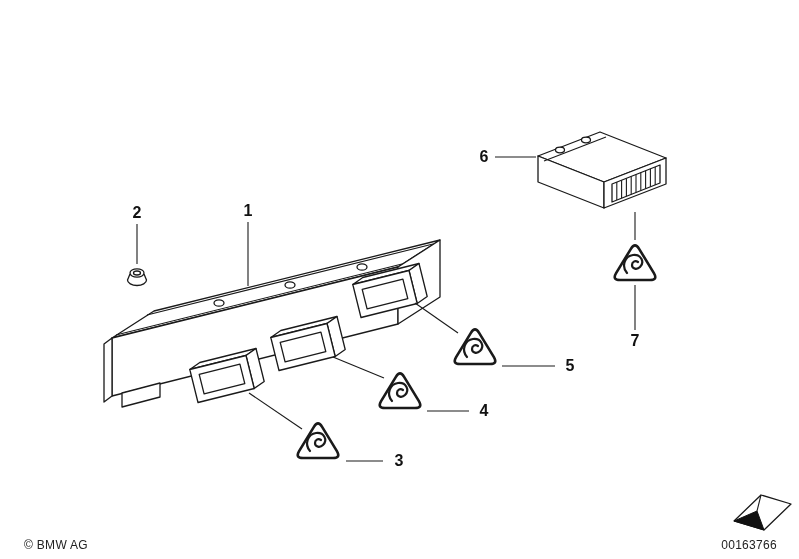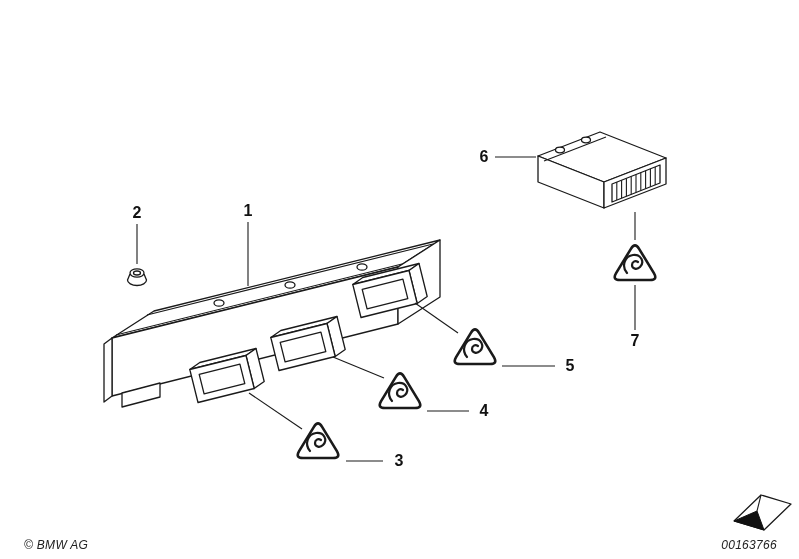--- a/index.html
+++ b/index.html
@@ -121,16 +121,16 @@
     <text class="callout" text-anchor="middle" x="484" y="162">6</text>
     <text class="callout" text-anchor="middle" x="635" y="346">7</text>
 
     <g>
       <polygon class="lineart" points="734,521 761,495 791,504 764,530"></polygon>
       <polygon points="734,521 764,530 757,511" fill="#111111" stroke="#111111" stroke-linejoin="round"></polygon>
       <line class="thin" x1="761" y1="495" x2="757" y2="511"></line>
     </g>
   </svg>
 
-  <div class="footer-text" style="left:24px;top:538px;font-style:italic;">© BMW AG</div>
-  <div class="footer-text" style="right:22px;top:538px;font-style:italic;">00163766</div>
+  <div class="footer-text" style="left:24px;top:538px;">© BMW AG</div>
+  <div class="footer-text" style="right:22px;top:538px;">00163766</div>
 
 </div>
 
 </body></html>

